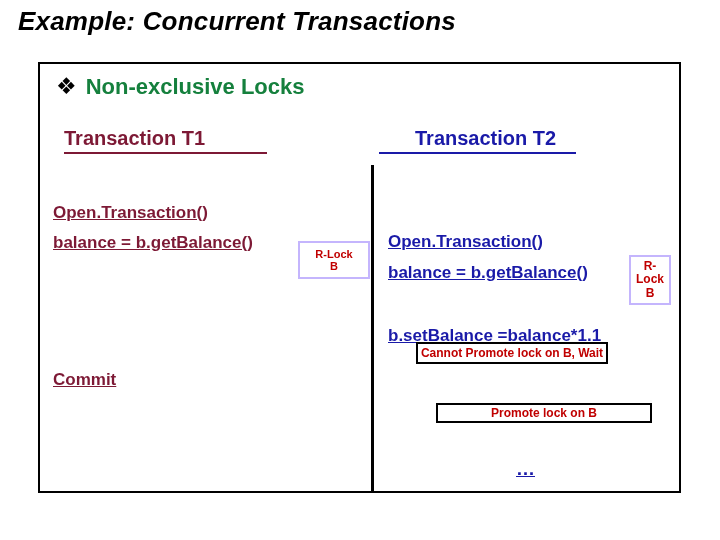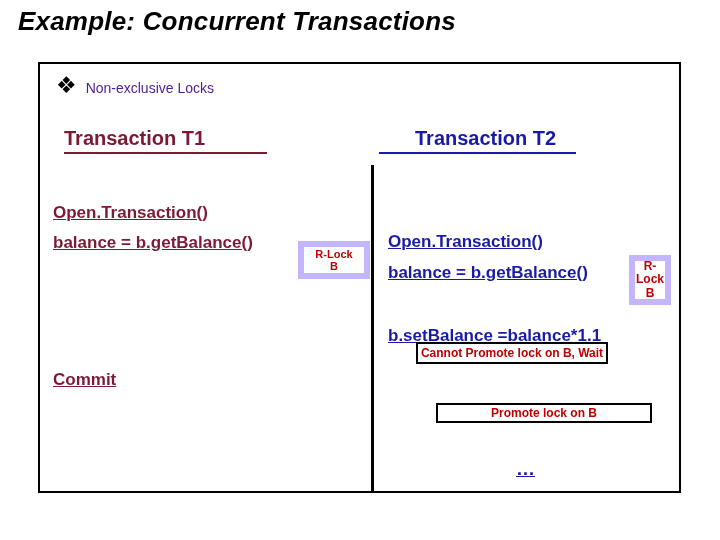--- a/index.html
+++ b/index.html
@@ -56,23 +56,23 @@
     align-items: baseline;
     gap: 9px;
   }
   #bullet-glyph {
     font-size: 23px;
     line-height: 1;
     color: #000000;
     font-family: "DejaVu Sans", sans-serif;
   }
   #bullet-label {
-    font-size: 14px;
-    font-weight: normal;
-    color: #4c1d95;
+    font-size: 22px;
+    font-weight: bold;
+    color: #15803d;
     white-space: nowrap;
   }
 
   
   .col-head {
     position: absolute;
     font-size: 20px;
     font-weight: bold;
     white-space: nowrap;
     padding-bottom: 2px;
@@ -124,21 +124,21 @@
 
   #t2-ellipsis {
     left: 476px;
     top: 394px;
     font-size: 19px;
   }
 
   
   .lock-box {
     position: absolute;
-    border: 6px solid #c4b5fd;
+    border: 2px solid #c4b5fd;
     box-sizing: border-box;
     background: #ffffff;
     color: #c00000;
     font-weight: bold;
     text-align: center;
     display: flex;
     flex-direction: column;
     align-items: center;
     justify-content: center;
     line-height: 1.12;

